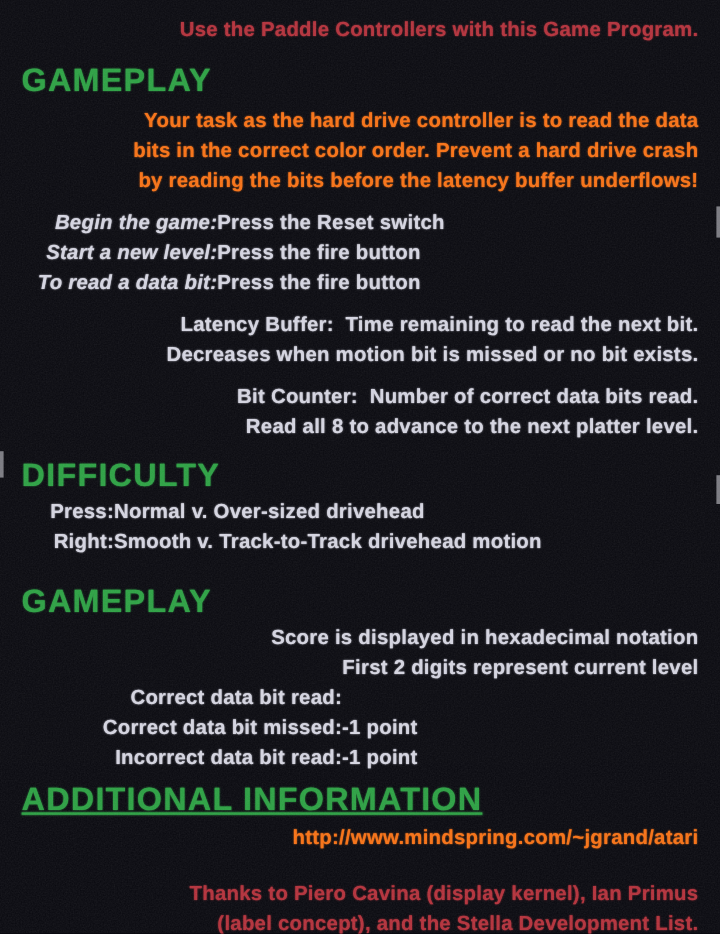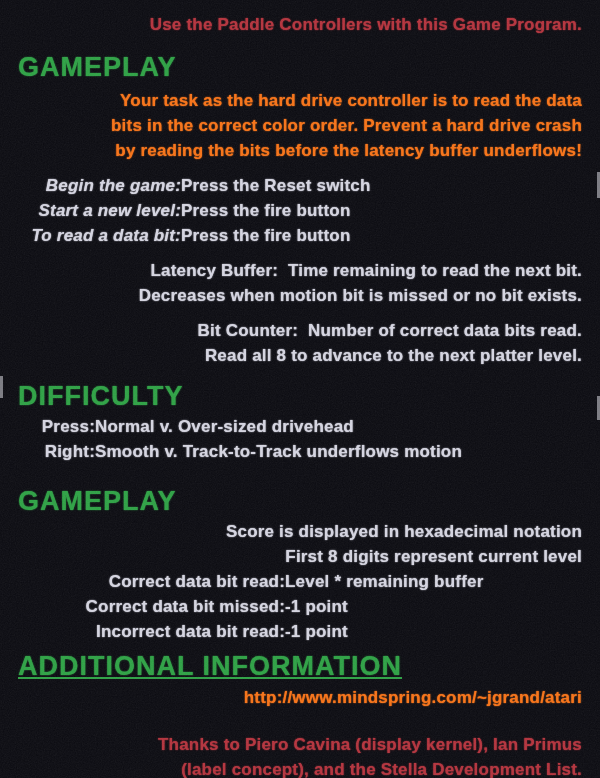--- a/index.html
+++ b/index.html
@@ -121,32 +121,31 @@
 
   <h2 class="heading green h-difficulty">DIFFICULTY</h2>
 
   <div class="diff-rows">
     <div class="row diff-row">
       <span class="bodyline white lab">Press:</span>
       <span class="bodyline white val">Normal v. Over-sized drivehead</span>
     </div>
     <div class="row diff-row">
       <span class="bodyline white lab">Right:</span>
-      <span class="bodyline white val">Smooth v. Track-to-Track underflows motion</span>
+      <span class="bodyline white val">Smooth v. Track-to-Track drivehead motion</span>
     </div>
   </div>
 
   <h2 class="heading green h-scoring">GAMEPLAY</h2>
 
   <div class="score-lines">
     <div class="bodyline white">Score is displayed in hexadecimal notation</div>
-    <div class="bodyline white">First 8 digits represent current level</div>
+    <div class="bodyline white">First 2 digits represent current level</div>
     <div class="row score-row">
       <span class="bodyline white lab">Correct data bit read:</span>
-      <span class="bodyline white val">Level * remaining buffer</span>
     </div>
     <div class="row score-row">
       <span class="bodyline white lab">Correct data bit missed:</span>
       <span class="bodyline white val">-1 point</span>
     </div>
     <div class="row score-row">
       <span class="bodyline white lab">Incorrect data bit read:</span>
       <span class="bodyline white val">-1 point</span>
     </div>
   </div>

